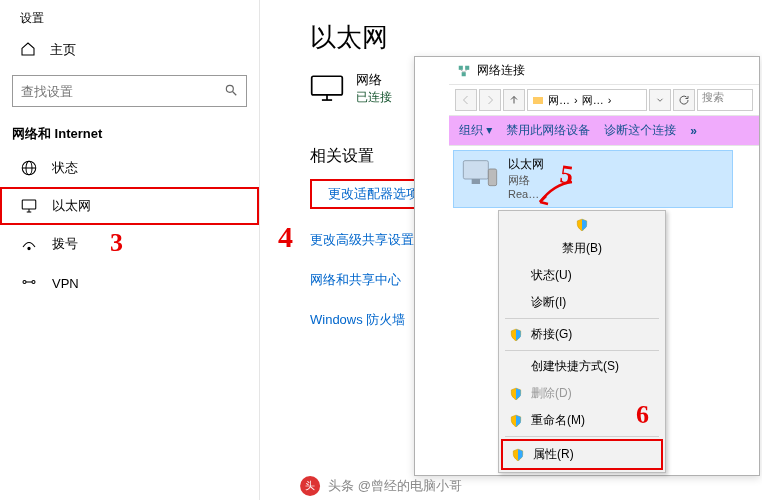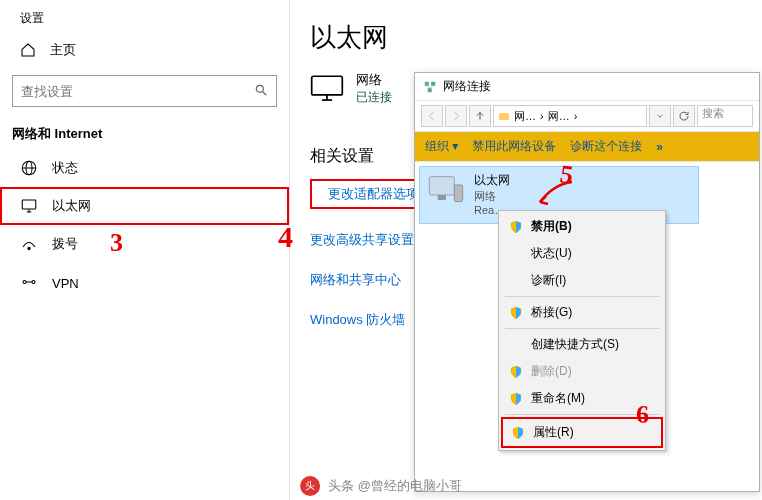--- a/index.html
+++ b/index.html
@@ -1,62 +1,62 @@
 <!DOCTYPE html>
 <html><head>
 <meta charset="utf-8">
 <style>
 * { margin: 0; padding: 0; box-sizing: border-box; font-family: "Microsoft YaHei", "Segoe UI", sans-serif; }
 body { width: 762px; height: 500px; background: #fff; position: relative; overflow: hidden; font-size: 13px; color: #000; }
 
 
-.settings-panel { position: absolute; left: 0; top: 0; width: 290px; height: 500px; background: #fff; border-right: 1px solid #e5e5e5; }
+.settings-panel { position: absolute; left: 0; top: 0; width: 260px; height: 500px; background: #fff; border-right: 1px solid #e5e5e5; }
 .settings-title { font-size: 12px; padding: 10px 0 0 20px; color: #000; }
-.home-row { display: flex; align-items: center; gap: 14px; padding: 14px 20px 10px 20px; }
+.home-row { display: flex; gap: 14px; padding: 14px 20px 10px 20px; }
 .home-row .icon { width: 16px; height: 16px; }
 .search-box { margin: 6px 12px 10px 12px; border: 1px solid #999; height: 32px; display: flex; align-items: center; padding: 0 8px; justify-content: space-between; background: #fff; }
 .search-box input { border: none; outline: none; font-size: 13px; width: 200px; color: #666; }
 .section-head { font-weight: 600; padding: 8px 20px 6px 12px; font-size: 13px; }
 .nav-item { display: flex; align-items: flex-end; gap: 14px; padding: 10px 20px 10px 20px; cursor: pointer; }
 .nav-item .icon { width: 18px; height: 18px; display: flex; align-items: center; justify-content: center; }
 .nav-item.selected { outline: 2px solid #e80000; outline-offset: -2px; }
 
 
 .main-area { position: absolute; left: 310px; top: 20px; width: 440px; }
 .page-title { font-size: 26px; font-weight: 400; margin-bottom: 16px; }
 .ethernet-status { display: flex; align-items: center; gap: 12px; margin-bottom: 40px; }
 .monitor-svg { width: 34px; height: 30px; }
 .eth-labels .name { font-size: 13px; }
 .eth-labels .status { font-size: 12px; color: #14532d; }
 .related-head { font-size: 16px; font-weight: 400; margin-bottom: 12px; }
 .related-link { color: #0066cc; font-size: 13px; padding: 6px 0; cursor: pointer; }
 .related-link.boxed { border: 2px solid #e80000; display: inline-block; padding: 4px 16px; }
 
 
-.popup { position: absolute; left: 414px; top: 72px; width: 346px; height: 420px; border: 1px solid #b0b0b0; background: #fff; box-shadow: 0 2px 8px rgba(0,0,0,0.15); }
+.popup { position: absolute; left: 414px; top: 56px; width: 346px; height: 420px; border: 1px solid #b0b0b0; background: #fff; box-shadow: 0 2px 8px rgba(0,0,0,0.15); padding-left: 34px; }
 .popup-title { display: flex; align-items: center; gap: 6px; padding: 5px 8px; font-size: 12px; border-bottom: 1px solid #e5e5e5; }
 .popup-toolbar { display: flex; align-items: center; gap: 2px; padding: 4px 6px; border-bottom: 1px solid #e5e5e5; font-size: 12px; }
 .tb-btn { width: 22px; height: 22px; border: 1px solid #ccc; background: #f5f5f5; display: flex; align-items: center; justify-content: center; cursor: pointer; }
 .tb-btn.disabled { color: #bbb; }
 .addr-box { flex: 1; height: 22px; border: 1px solid #ccc; display: flex; align-items: center; padding: 0 4px; gap: 4px; font-size: 11px; overflow: hidden; }
 .search-right { width: 56px; height: 22px; border: 1px solid #ccc; padding: 0 4px; font-size: 11px; color: #888; }
-.popup-cmdbar { display: flex; align-items: center; gap: 14px; padding: 6px 10px; border-bottom: 1px solid #e5e5e5; font-size: 12px; background: #eab308; }
+.popup-cmdbar { display: flex; align-items: center; gap: 14px; padding: 6px 10px; border-bottom: 1px solid #e5e5e5; font-size: 12px; background: #f0abfc; }
 .cmd-link { color: #15528f; cursor: pointer; }
 .cmd-more { color: #15528f; font-weight: bold; }
 .adapter-item { margin: 4px; padding: 6px; background: #cce8ff; border: 1px solid #99d1ff; display: flex; gap: 8px; width: 280px; }
 .adapter-icon { width: 40px; height: 34px; }
 .adapter-text { font-size: 12px; line-height: 1.3; }
 .adapter-text .a-name { }
 .adapter-text .a-net { color: #555; font-size: 11px; }
 
 
 .ctx-menu { position: absolute; left: 498px; top: 210px; width: 168px; background: #f2f2f2; border: 1px solid #bcbcbc; box-shadow: 2px 2px 4px rgba(0,0,0,0.2); padding: 2px; font-size: 12px; }
 .ctx-item { display: flex; align-items: center; gap: 8px; padding: 5px 8px; cursor: pointer; }
 .ctx-item .shield { width: 14px; height: 14px; }
-.ctx-item.bold { font-weight: 700; }
+.ctx-item.bold { font-weight: 400; flex-direction: column; }
 .ctx-sep { height: 1px; background: #d0d0d0; margin: 2px 4px; }
 .ctx-item.boxed { border: 2px solid #e80000; }
 
 
 .anno { position: absolute; color: #e80000; font-family: "Comic Sans MS", cursive; font-size: 26px; font-weight: bold; }
 .anno3 { left: 110px; top: 228px; }
 .anno4 { left: 278px; top: 220px; font-size: 30px; }
 .anno5 { left: 560px; top: 160px; transform: rotate(8deg); }
 .anno6 { left: 636px; top: 400px; }
 .anno-arrow5 { position: absolute; left: 536px; top: 180px; }

